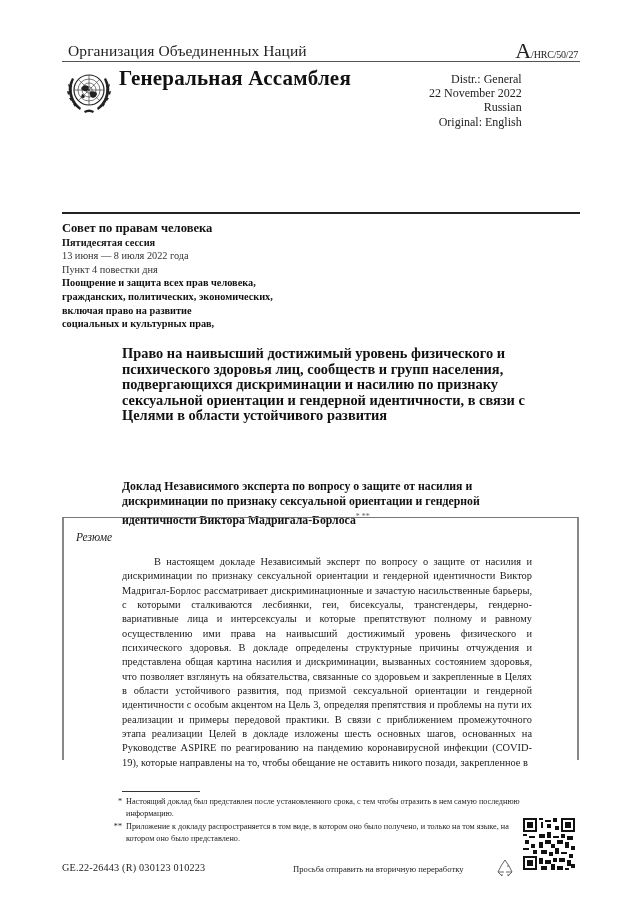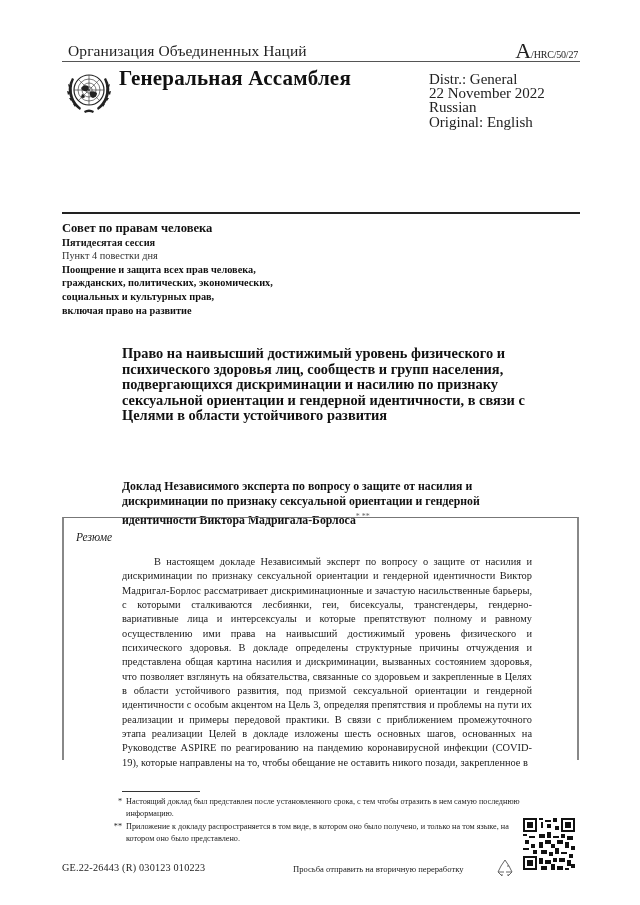--- a/index.html
+++ b/index.html
@@ -5,21 +5,21 @@
   html, body { margin: 0; padding: 0; background: #ffffff; }
   body { width: 640px; height: 905px; position: relative; overflow: hidden; color: #111; font-family: "Liberation Serif", "DejaVu Serif", serif; }
   .abs { position: absolute; }
   .org-name { left: 68px; top: 42px; font-size: 15.5px; color: #222; letter-spacing: 0.1px; }
   .symbol { right: 62px; top: 38px; color: #222; white-space: nowrap; }
   .symbol .big { font-size: 22px; }
   .symbol .small { font-size: 10px; letter-spacing: -0.2px; }
   .rule-top { left: 62px; top: 61px; width: 518px; height: 1px; background: #555; }
   .emblem { left: 64px; top: 66px; width: 50px; height: 52px; }
   .assembly { left: 119px; top: 66px; font-size: 21px; font-weight: bold; letter-spacing: 0.2px; }
-  .distr { left: 429px; top: 72px; font-size: 15px; line-height: 14.2px; color: #222; }
+  .distr { left: 429px; top: 72px; font-size: 12px; line-height: 14.2px; color: #222; text-align: right; }
   .rule-mid { left: 62px; top: 212px; width: 518px; height: 2px; background: #222; }
   .council { left: 62px; top: 222px; font-size: 11.6px; line-height: 13.6px; }
   .council .l1 { font-weight: bold; font-size: 12.6px; }
   .council .bold { font-weight: bold; font-size: 10.3px; }
   .council .norm { font-size: 10.3px; color: #333; }
   .title { left: 122px; top: 346px; width: 420px; font-size: 14.4px; font-weight: bold; line-height: 15.6px; }
   .report { left: 122px; top: 479px; width: 420px; font-size: 11.8px; font-weight: bold; line-height: 15px; }
   .report sup { font-weight: normal; font-size: 8px; color: #666; }
   .box { left: 62px; top: 517px; width: 517px; height: 243px; border-top: 1px solid #777; border-left: 2px solid #888; border-right: 2px solid #888; box-sizing: border-box; }
   .summary-head { left: 76px; top: 531px; font-size: 11.5px; font-style: italic; color: #222; text-align: right; }
@@ -71,25 +71,26 @@
   <div>Distr.: General</div>
   <div>22 November 2022</div>
   <div>Russian</div>
   <div>Original: English</div>
 </div>
 <div class="abs rule-mid"></div>
 
 <div class="abs council">
   <div class="l1">Совет по правам человека</div>
   <div class="bold">Пятидесятая сессия</div>
+  <div class="norm">13 июня — 8 июля 2022 года</div>
   <div class="norm">Пункт 4 повестки дня</div>
   <div class="bold">Поощрение и защита всех прав человека,</div>
   <div class="bold">гражданских, политических, экономических,</div>
+  <div class="bold">включая право на развитие</div>
   <div class="bold">социальных и культурных прав,</div>
-  <div class="bold">включая право на развитие</div>
 </div>
 
 <div class="abs title">Право на наивысший достижимый уровень физического и психического здоровья лиц, сообществ и групп населения, подвергающихся дискриминации и насилию по признаку сексуальной ориентации и гендерной идентичности, в связи с Целями в области устойчивого развития</div>
 <div class="abs report">
   <span>Доклад Независимого эксперта по вопросу о защите от насилия и дискриминации по признаку сексуальной ориентации и гендерной идентичности Виктора Мадригала-Борлоса</span><sup>* **</sup>
 </div>
 
 <div class="abs box"></div>
 <div class="abs summary-head">Резюме</div>
 <div class="abs summary-body">

